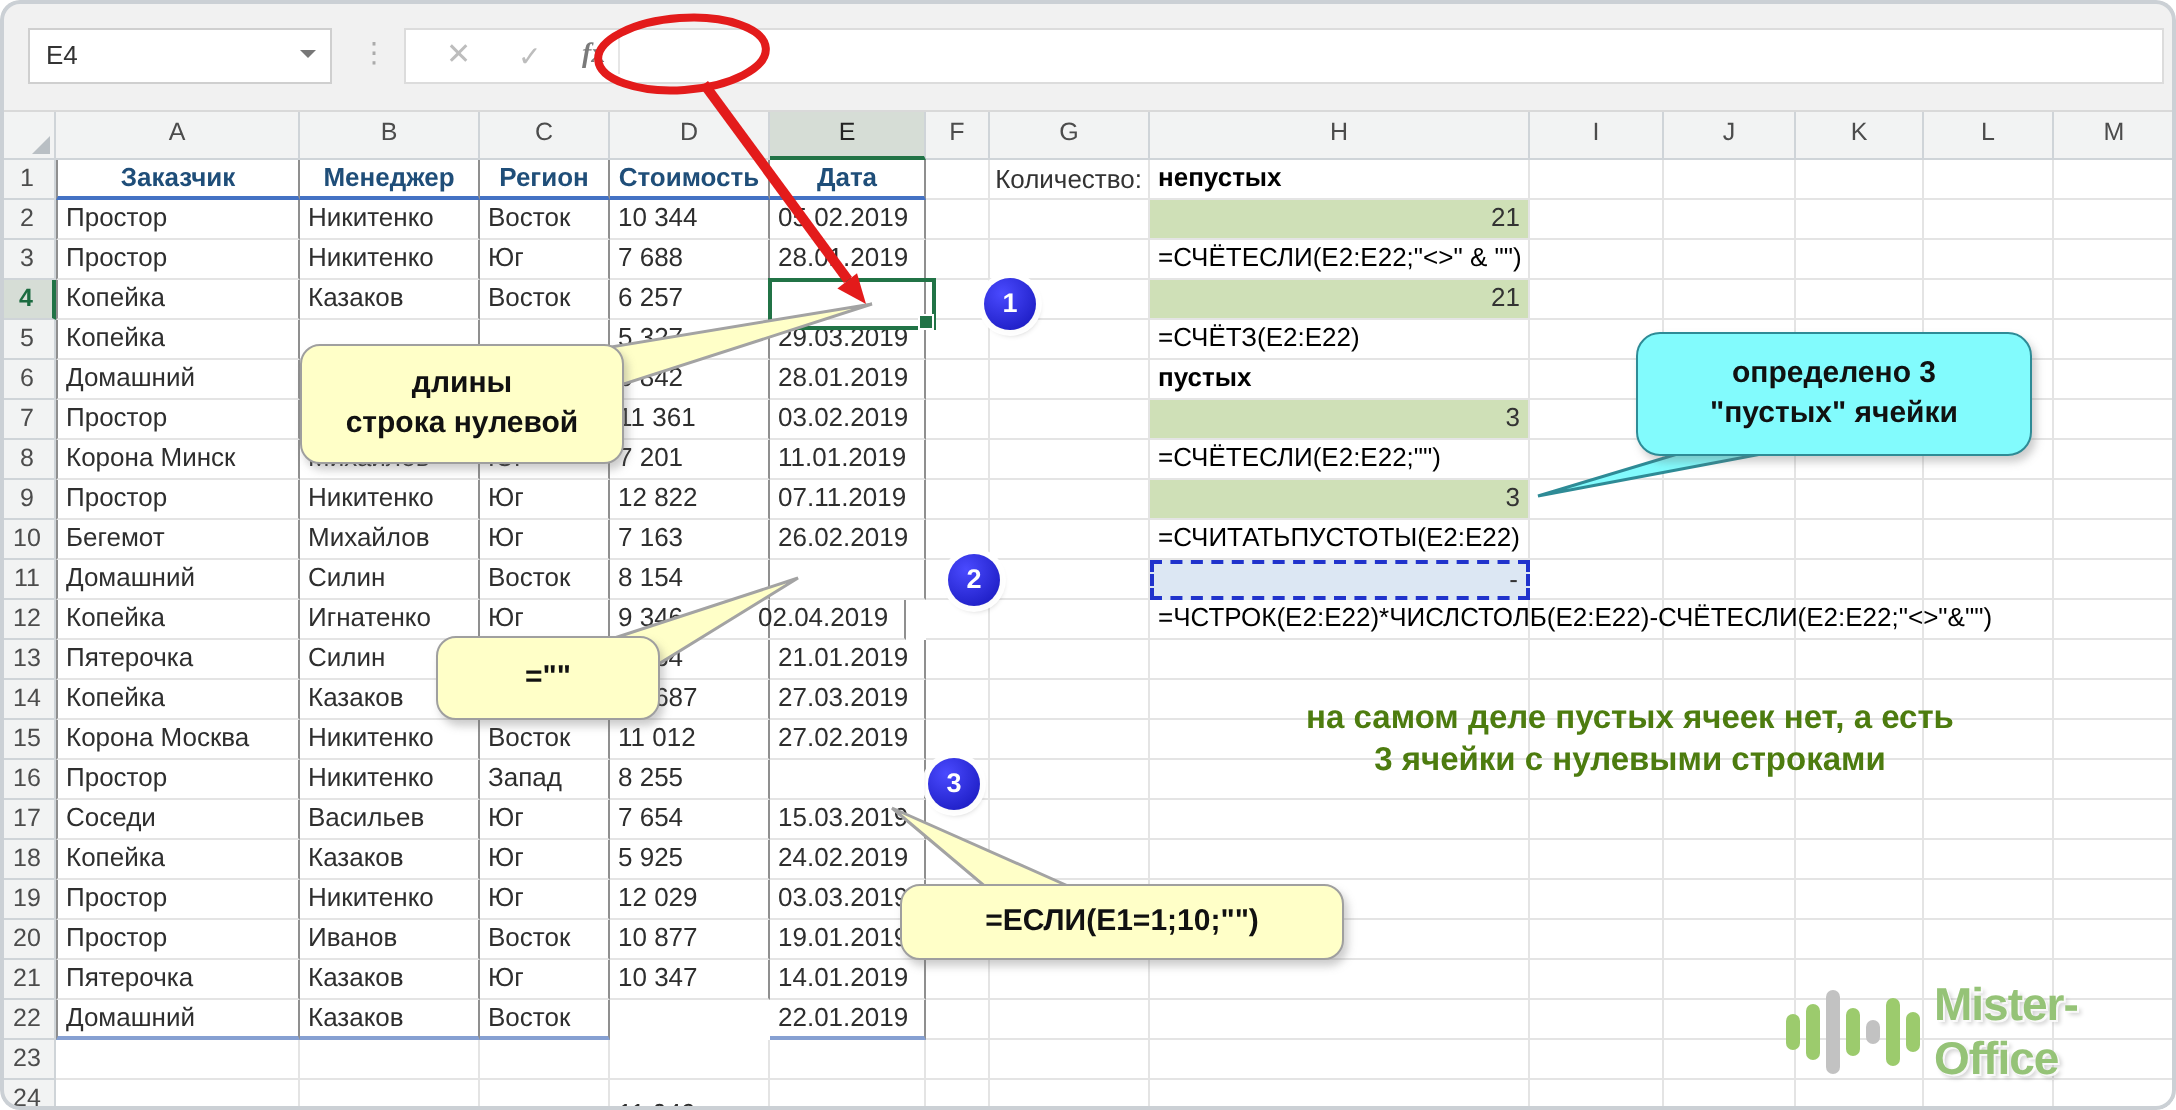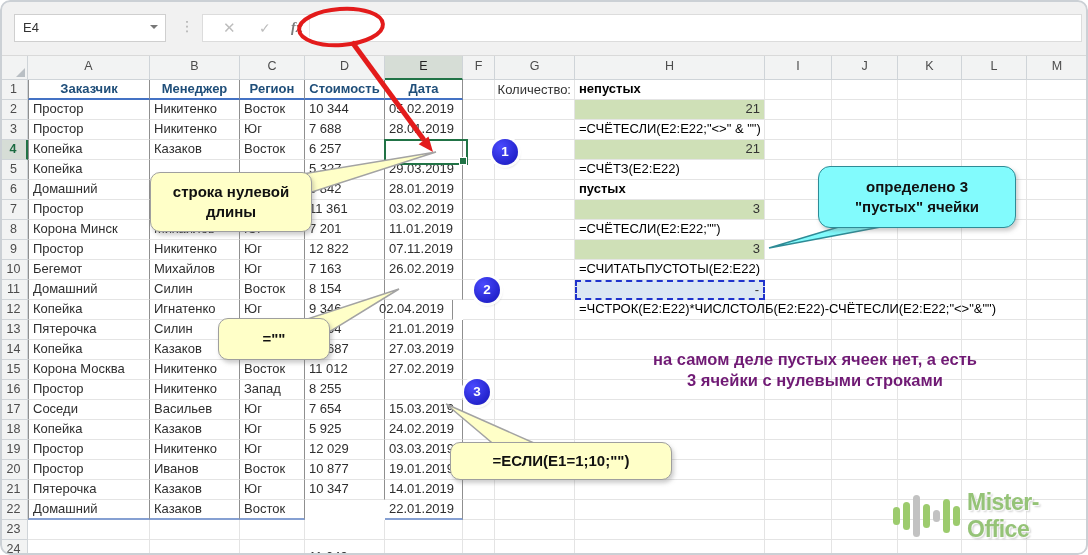--- a/index.html
+++ b/index.html
@@ -38,21 +38,21 @@
   .ar{}
   .hlabel{font-weight:bold;color:#000;}
   .hgreen{background:#cfe0b7;text-align:right;color:#333;}
   .hformula{color:#000;overflow:visible;z-index:3;}
   .hcopied{background:#dce7f3;border:2px dashed #2033cc;text-align:right;color:#333;line-height:15px;}
 
   
   .sel-outline{position:absolute;left:384px;top:139px;width:80px;height:22px;border:2px solid #217346;z-index:4;}
   .sel-handle{position:absolute;left:459px;top:157px;width:6px;height:6px;background:#217346;border:1px solid #fff;z-index:5;}
   .count-label{position:absolute;right:517px;top:80px;height:20px;line-height:19px;font-size:13px;color:#333;white-space:nowrap;z-index:2;}
-  .note{position:absolute;left:565px;top:349px;width:500px;text-align:center;color:#701a75;font-weight:bold;
+  .note{position:absolute;left:565px;top:349px;width:500px;text-align:center;color:#4d7c0f;font-weight:bold;
         font-size:16.5px;line-height:21px;z-index:2;}
   svg.anno{position:absolute;left:0;top:0;z-index:6;pointer-events:none;}
   .co{position:absolute;z-index:7;background:#ffffc8;border:1px solid #9f9f9f;border-radius:10px;
       box-shadow:2px 3px 4px rgba(110,110,110,.35);font-weight:bold;color:#111;text-align:center;box-sizing:border-box;}
   .co1{left:150px;top:172px;width:162px;height:60px;font-size:15px;line-height:20px;padding-top:9px;}
   .co2{left:218px;top:318px;width:112px;height:42px;font-size:15px;line-height:40px;}
   .co3{left:450px;top:442px;width:222px;height:38px;font-size:15px;line-height:36px;}
   .co4{left:818px;top:166px;width:198px;height:62px;background:#82fbfd;border:1px solid #2e8b96;
        font-size:15px;line-height:20px;padding-top:10px;border-radius:12px;}
   .badge{position:absolute;width:26px;height:26px;border-radius:50%;
@@ -453,22 +453,22 @@
     <polygon points="278,178 312,192 436,152" fill="#ffffc8" stroke="#a3a3a3" stroke-width="1.5"></polygon>
     <polygon points="298,322 326,334 399,289" fill="#ffffc8" stroke="#a3a3a3" stroke-width="1.5"></polygon>
     <polygon points="497,447 543,447 446,404" fill="#ffffc8" stroke="#a3a3a3" stroke-width="1.5"></polygon>
     <polygon points="842,226 886,226 769,248" fill="#82fbfd" stroke="#2e8b96" stroke-width="1.5"></polygon>
     <ellipse cx="341" cy="27" rx="42" ry="18" fill="none" stroke="#e31b1b" stroke-width="4" transform="rotate(-4 341 27)"></ellipse>
     <line x1="352" y1="42" x2="424" y2="140" stroke="#e31b1b" stroke-width="5"></line>
     <polygon points="433,152 418.7,144.2 428.5,136.6" fill="#e31b1b"></polygon>
   </svg>
 
   <div class="co co1">
+    <div>длины</div>
     <div>строка нулевой</div>
-    <div>длины</div>
   </div>
   <div class="co co2">=""</div>
   <div class="co co3">=ЕСЛИ(E1=1;10;"")</div>
   <div class="co co4">
     <div>определено 3</div>
     <div>"пустых" ячейки</div>
   </div>
 
   <div class="badge b1">1</div>
   <div class="badge b2">2</div>

